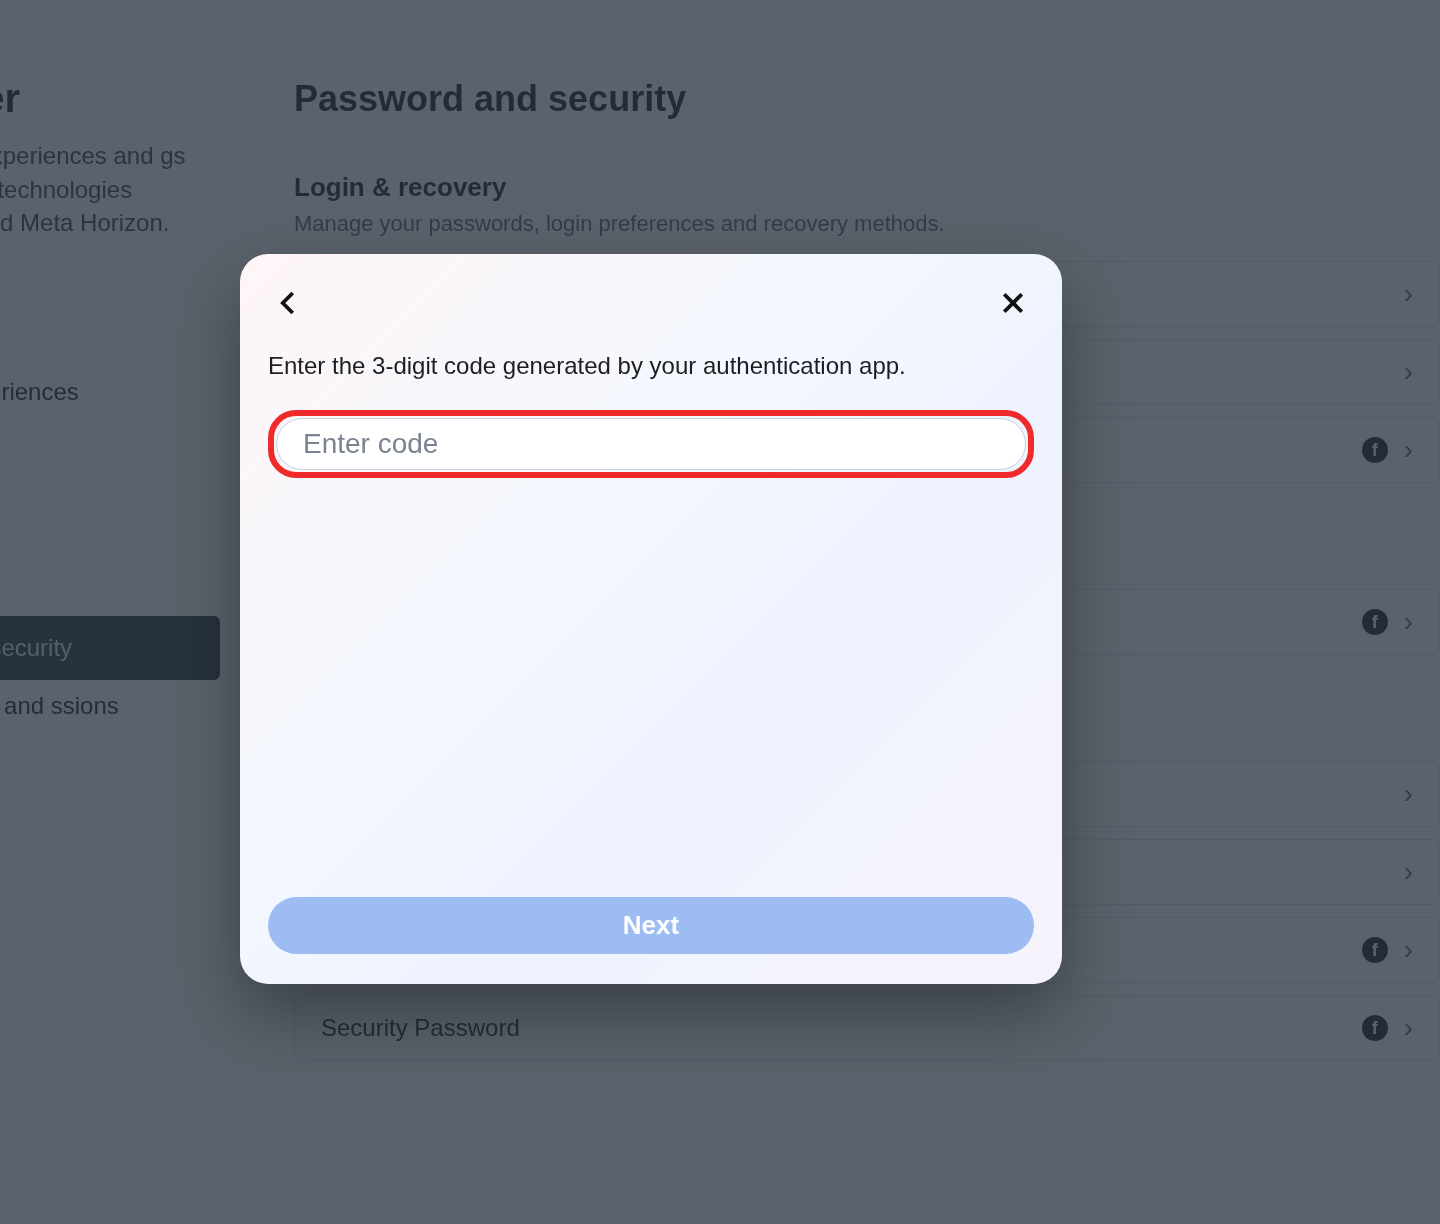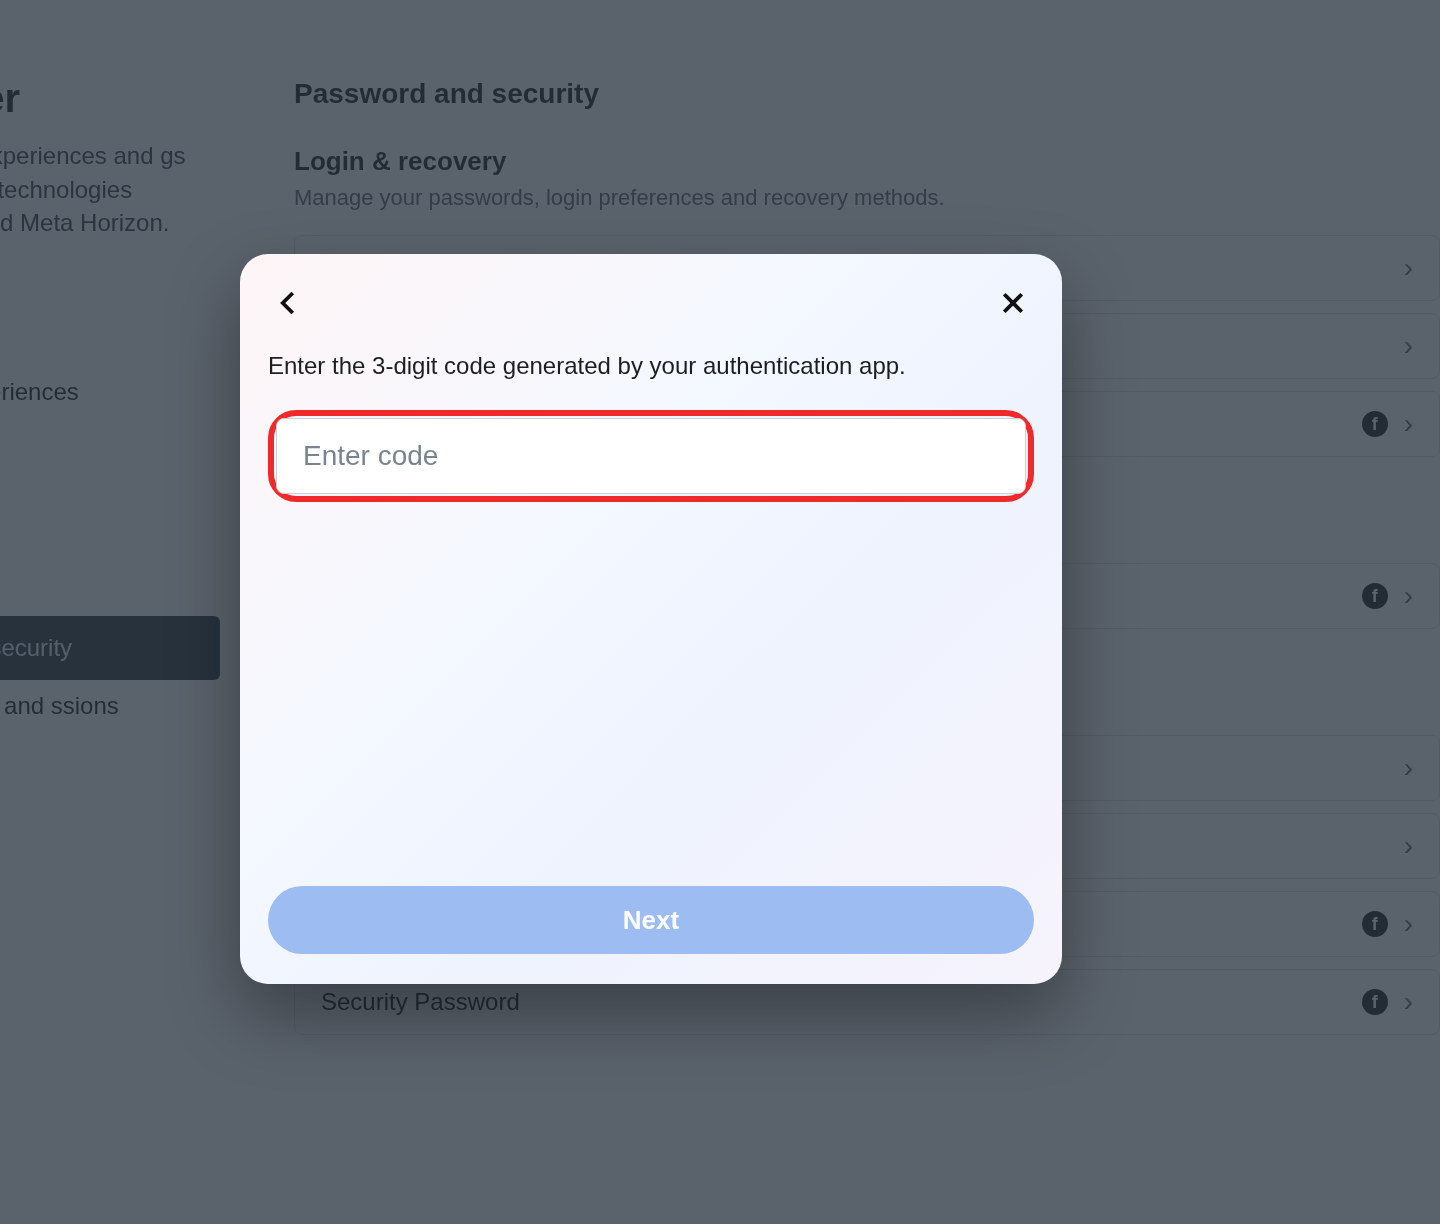--- a/index.html
+++ b/index.html
@@ -45,23 +45,23 @@
     margin-left: -20px;
     padding-left: 44px;
   }
   .nav-item.multi { height: auto; padding-top: 12px; padding-bottom: 12px; line-height: 1.2;}
 
   .main {
     flex: 1;
     padding: 78px 0 0 54px;
   }
   .page-title {
-    font-size: 28px;
+    font-size: 36px;
     font-weight: 800;
-    margin-bottom: 36px;
+    margin-bottom: 52px;
   }
   .sec-title {
     font-size: 26px;
     font-weight: 700;
     margin-bottom: 8px;
     margin-top: 8px;
   }
   .sec-sub {
     font-size: 22px;
     color: #5a6772;
@@ -126,35 +126,35 @@
   .modal-title { font-size:34px; font-weight:800; margin-bottom:14px;}
   .modal-sub { font-size:24px; color:#1c1e21; margin-bottom:30px;}
 
   .code-wrap {
     border: 6px solid #f02a2a;
     border-radius: 28px;
     padding: 2px;
   }
   .code-input {
     width: 100%;
-    height: 76px;
-    border-radius: 8px;
+    height: 52px;
+    border-radius: 28px;
     border: 1px solid #c9d0da;
     background: #fff;
     font-size: 28px;
     padding: 0 26px;
     outline: none;
     color:#ef4444;
   }
   .code-input::placeholder { color:#7a8490; }
 
   .modal-spacer { flex:1;}
 
   .next-btn {
-    height: 68px;
+    height: 57px;
     background:#9dbdf2;
     color:#fdfeff;
     border:none;
     border-radius: 40px;
     font-size: 26px;
     font-weight:600;
     cursor: pointer;
   }
 </style>
 </head>

